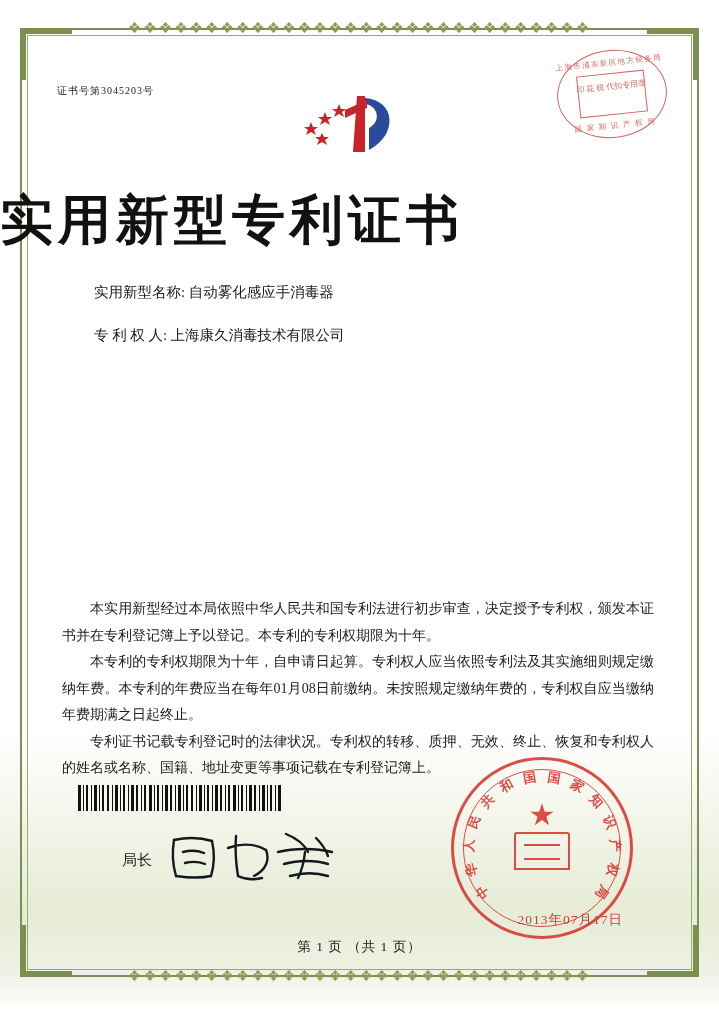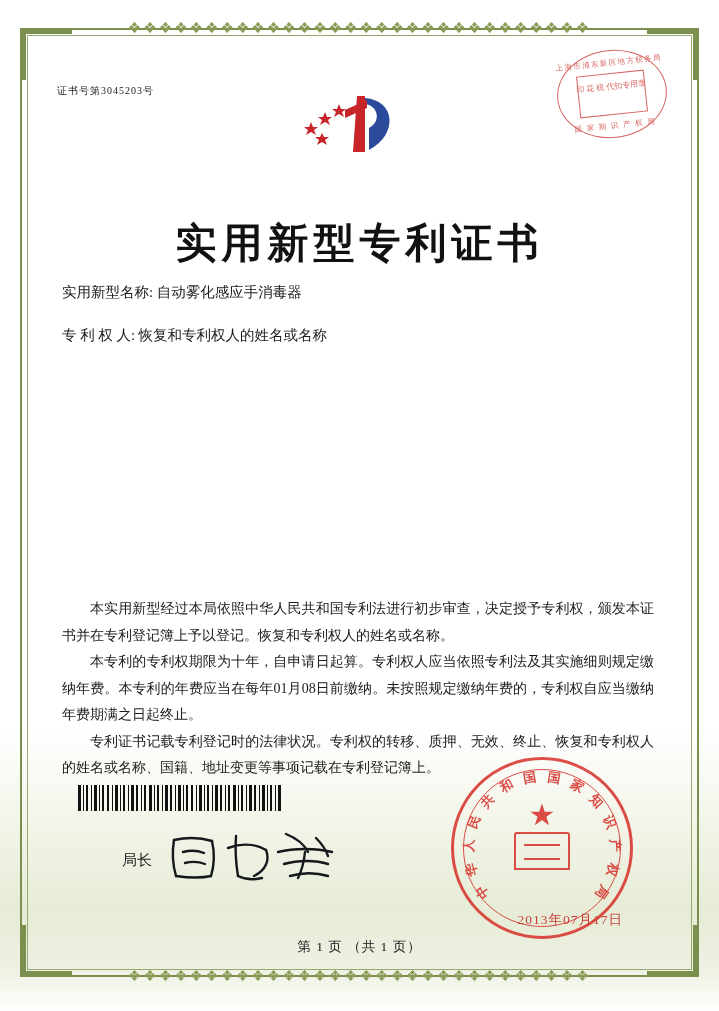--- a/index.html
+++ b/index.html
@@ -111,42 +111,41 @@
     left: 0; right: 0; top: 30px;
     text-align: center;
     font-size: 8px;
     line-height: 11px;
   }
 
   .doc-title {
     position: absolute;
     left: 0; right: 0;
     top: 185px;
-    text-align: center;
-    font-size: 41px;
+    font-size: 53px;
     font-weight: bold;
     letter-spacing: 5px;
     color: #111;
     font-family: "DejaVu Serif", "Liberation Serif", serif;
-    margin-top: 31px;
   }
 
   
   .fields {
     position: absolute;
     left: 62px;
     top: 282px;
     width: 600px;
     font-size: 14.5px;
     color: #1b1b1b;
   }
   .field-row {
     margin-bottom: 22.5px;
     line-height: 20px;
     white-space: nowrap;
+    margin-left: 32px;
   }
   .field-label {
     display: inline-block;
   }
   .field-value {
     display: inline-block;
   }
 
   
   .body-text {
@@ -312,26 +311,26 @@
 
   <div class="doc-title">实用新型专利证书</div>
 
   <div class="fields">
     <div class="field-row">
       <span class="field-label">实用新型名称:</span>
       <span class="field-value">自动雾化感应手消毒器</span>
     </div>
     <div class="field-row">
       <span class="field-label">专 利 权 人:</span>
-      <span class="field-value">恢复和专利权人的姓名或名称</span>
+      <span class="field-value">上海康久消毒技术有限公司</span>
     </div>
   </div>
 
   <div class="body-text">
-    <p>本实用新型经过本局依照中华人民共和国专利法进行初步审查，决定授予专利权，颁发本证书并在专利登记簿上予以登记。恢复和专利权人的姓名或名称。</p>
+    <p>本实用新型经过本局依照中华人民共和国专利法进行初步审查，决定授予专利权，颁发本证书并在专利登记簿上予以登记。本专利的专利权期限为十年。</p>
     <p>本专利的专利权期限为十年，自申请日起算。专利权人应当依照专利法及其实施细则规定缴纳年费。本专利的年费应当在每年01月08日前缴纳。未按照规定缴纳年费的，专利权自应当缴纳年费期满之日起终止。</p>
     <p>专利证书记载专利登记时的法律状况。专利权的转移、质押、无效、终止、恢复和专利权人的姓名或名称、国籍、地址变更等事项记载在专利登记簿上。</p>
   </div>
 
   <div class="barcode">
     <div class="bar" style="left:0px;width:3px"></div>
     <div class="bar" style="left:5px;width:1px"></div>
     <div class="bar" style="left:8px;width:2px"></div>
     <div class="bar" style="left:13px;width:1px"></div>
     <div class="bar" style="left:16px;width:3px"></div>

